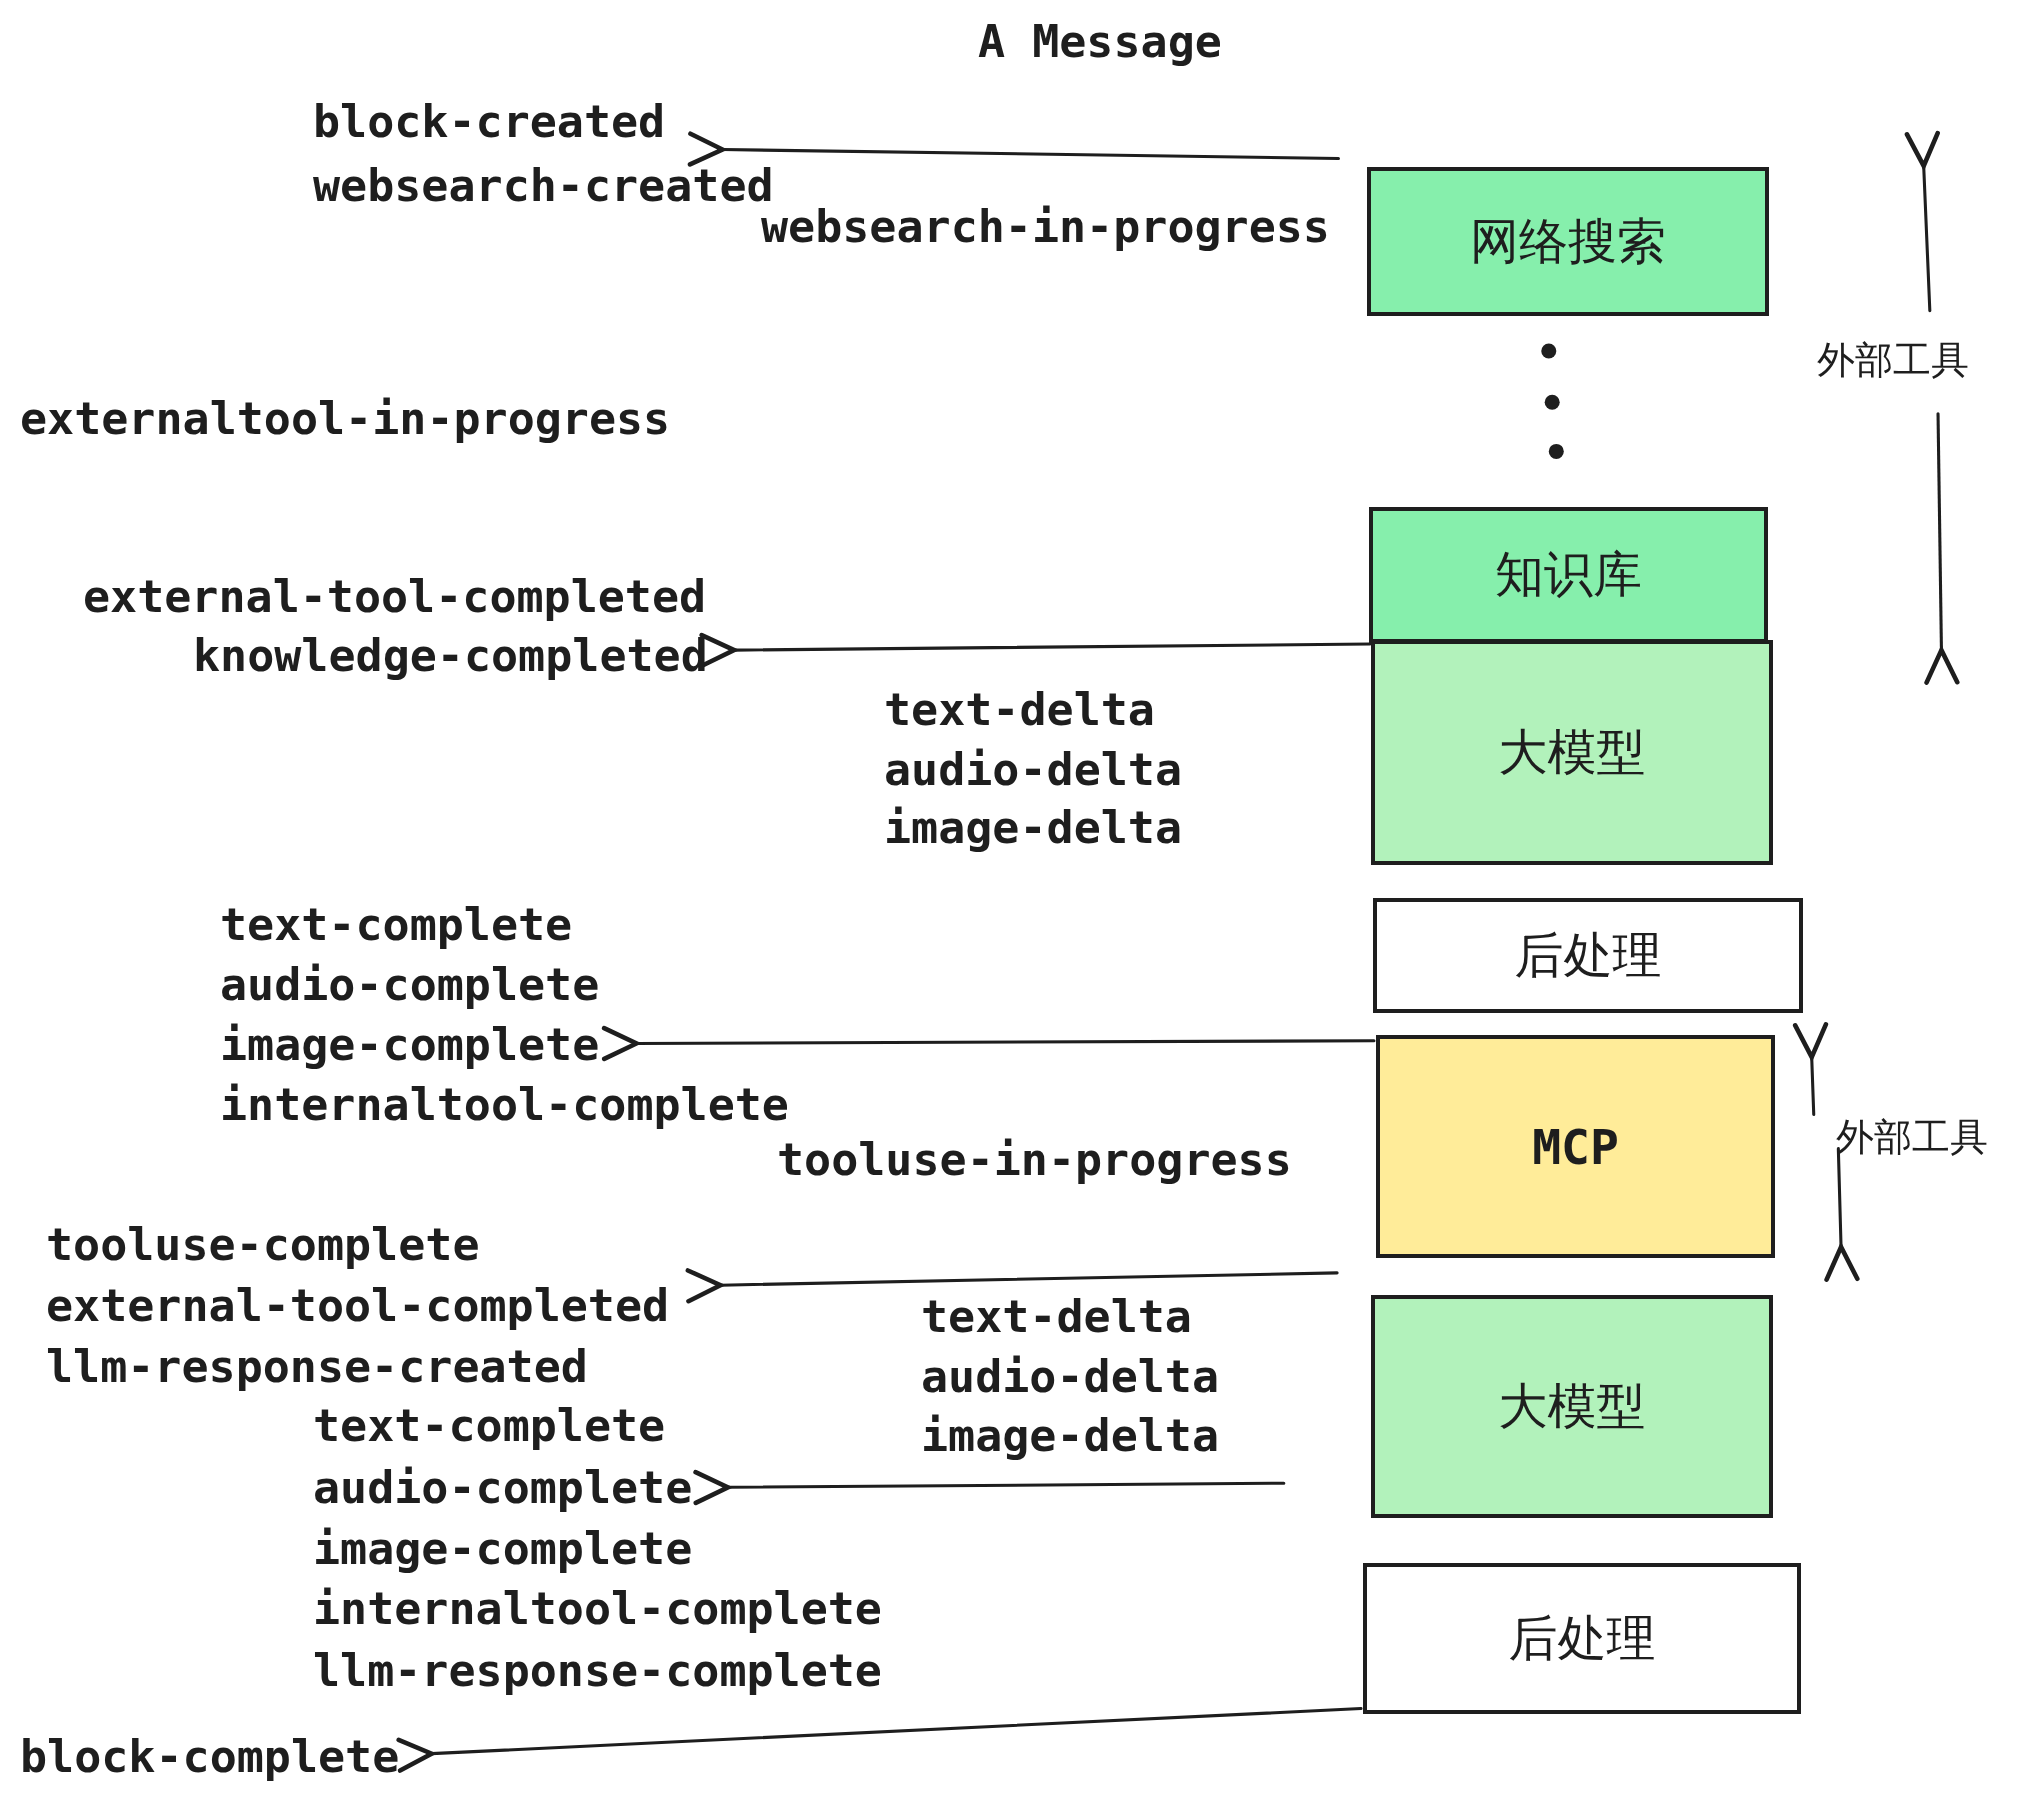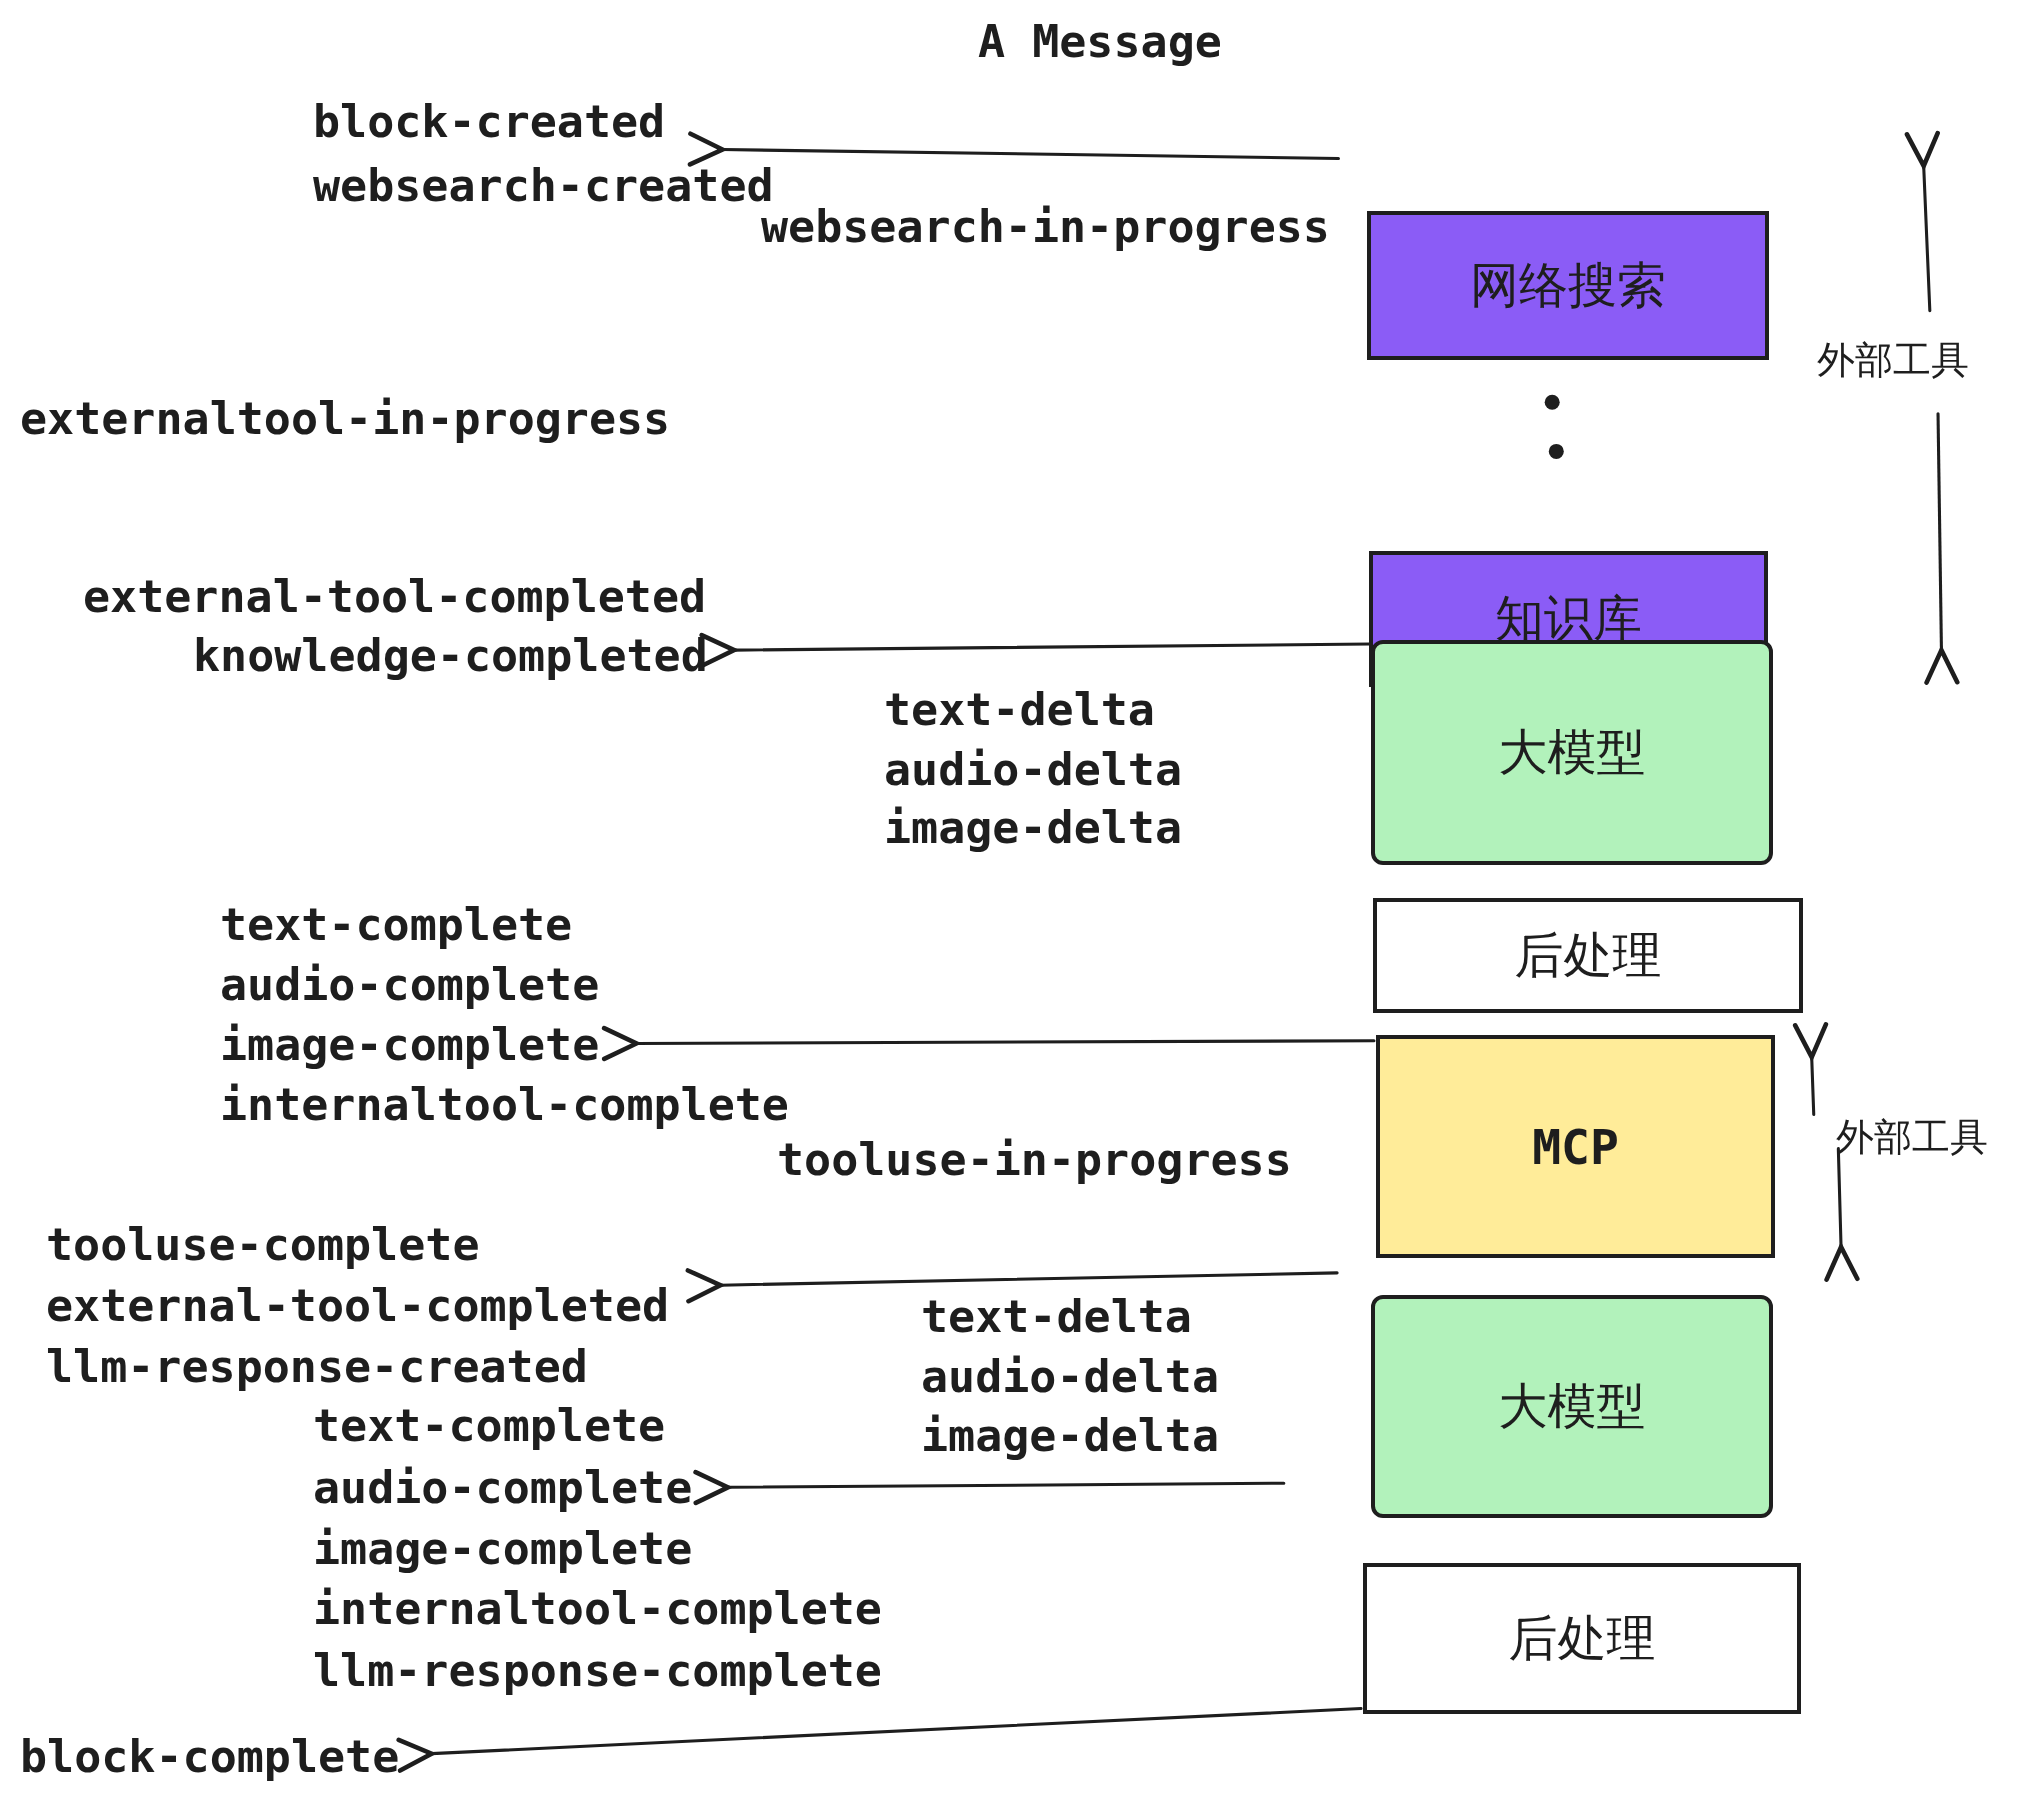--- a/index.html
+++ b/index.html
@@ -25,22 +25,22 @@
     font:bold 45px "DejaVu Sans Mono", monospace;
     line-height:55px;
     white-space:nowrap;
   }
   .box{
     position:absolute;
     box-sizing:border-box;
     border:4.1px solid #1e1e1e;
     display:flex;align-items:center;justify-content:center;
   }
-  .box.pink{background:#8b5cf6;margin-top:44px;}
-  .box.green{background:#b2f2bb;border-radius:12px;}
+  .box.pink{background:#86efac;}
+  .box.green{background:#b2f2bb;}
   .box.yellow{background:#ffec99;justify-content:center;}
   .box.white{background:#ffffff;}
   .box-label{
     font-family:"Liberation Sans","DejaVu Sans",sans-serif;
     font-size:49px;font-weight:400;
     white-space:nowrap;
   }
   .box-label.mono{font:bold 48px "DejaVu Sans Mono", monospace;}
   .side-label{
     position:absolute;

